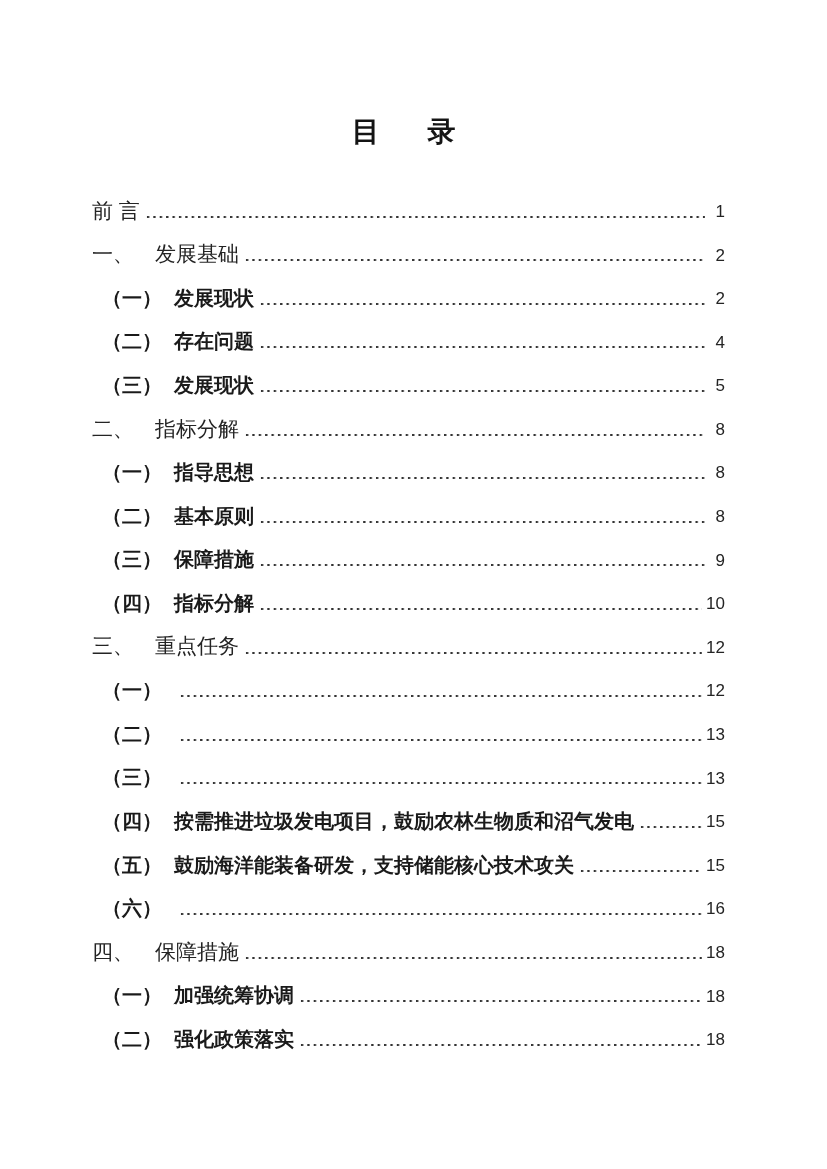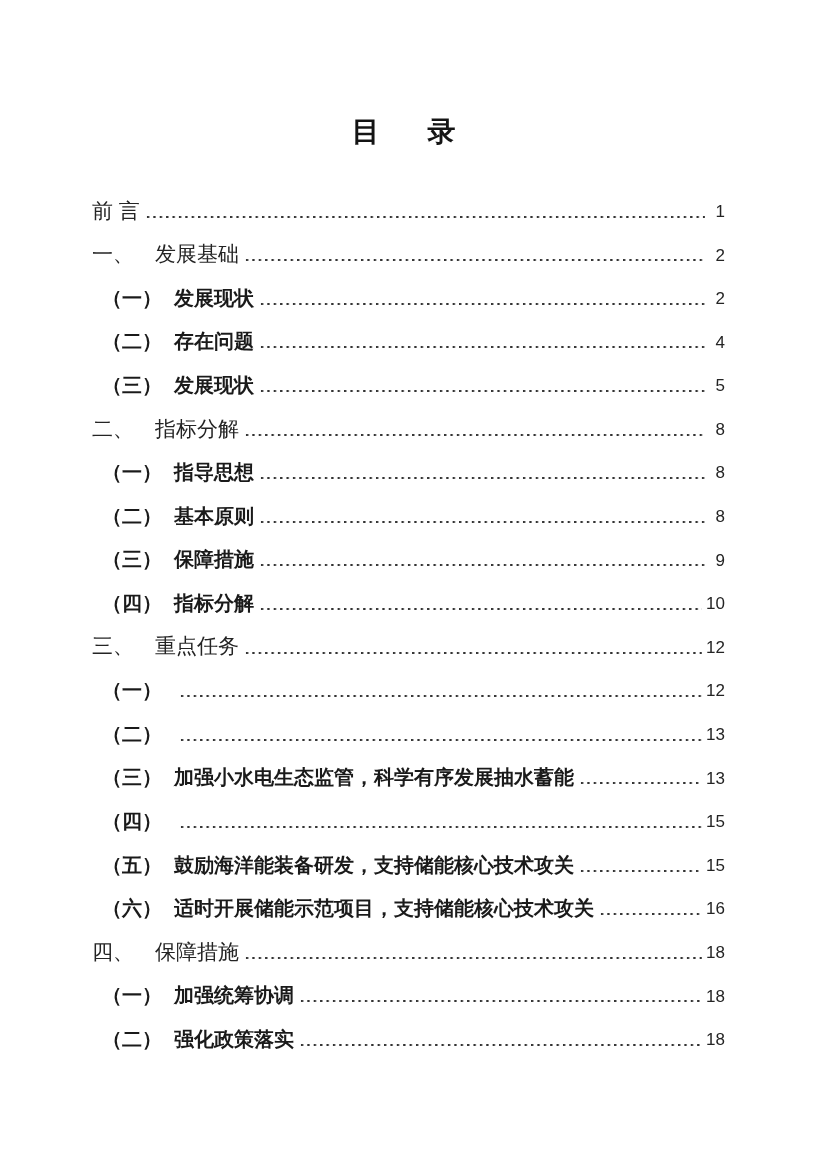--- a/index.html
+++ b/index.html
@@ -164,41 +164,40 @@
       </div>
 
       <div class="row lvl2">
         <span class="num">（二）</span>
         <span class="leader"></span>
         <span class="pagenum">13</span>
       </div>
 
       <div class="row lvl2">
         <span class="num">（三）</span>
-        <span class="label">加强小水电生态监管，科学有序发展抽水蓄能</span>
         <span class="leader"></span>
         <span class="pagenum">13</span>
       </div>
 
       <div class="row lvl2">
         <span class="num">（四）</span>
+        <span class="label">按需推进垃圾发电项目，鼓励农林生物质和沼气发电</span>
         <span class="leader"></span>
         <span class="pagenum">15</span>
       </div>
 
       <div class="row lvl2">
         <span class="num">（五）</span>
         <span class="label">鼓励海洋能装备研发，支持储能核心技术攻关</span>
         <span class="leader"></span>
         <span class="pagenum">15</span>
       </div>
 
       <div class="row lvl2">
         <span class="num">（六）</span>
-        <span class="label">适时开展储能示范项目，支持储能核心技术攻关</span>
         <span class="leader"></span>
         <span class="pagenum">16</span>
       </div>
 
       <div class="row lvl1">
         <span class="num">四、</span>
         <span class="label">保障措施</span>
         <span class="leader"></span>
         <span class="pagenum">18</span>
       </div>

